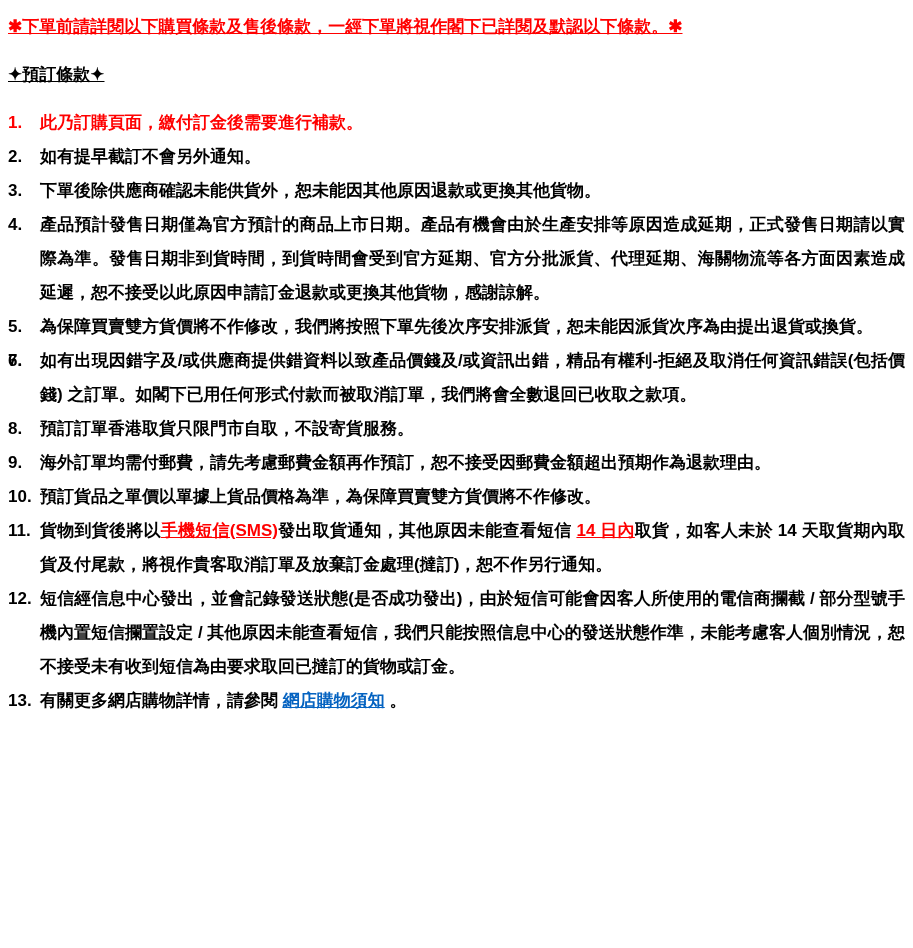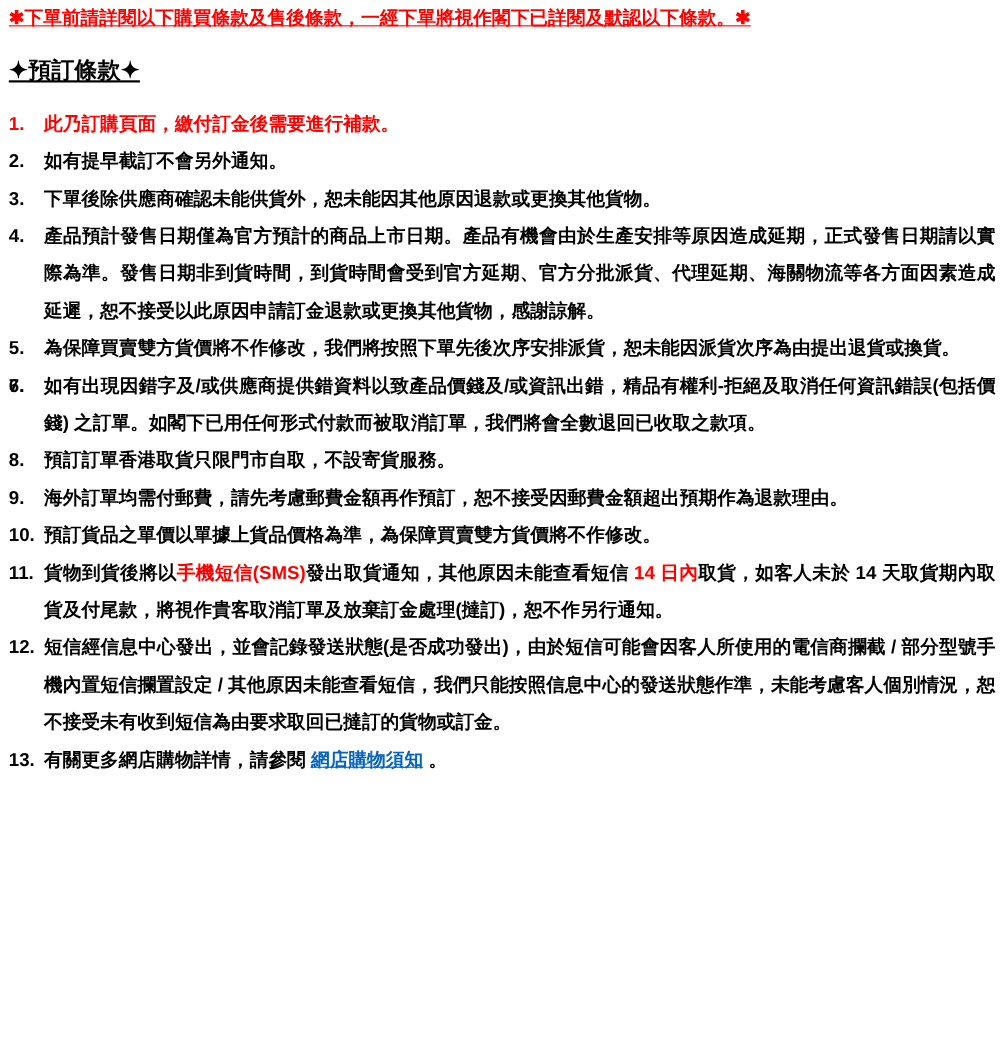--- a/index.html
+++ b/index.html
@@ -4,37 +4,37 @@
 <style>
   html, body {
     margin: 0;
     padding: 0;
     background: #ffffff;
   }
   .page {
     width: 913px;
     min-height: 948px;
     box-sizing: border-box;
-    padding: 0 8px 14px 8px;
+    padding: 10px 8px 14px 8px;
     font-family: "Liberation Sans", sans-serif;
     font-weight: 700;
     font-size: 17px;
     color: #000000;
   }
   .title {
     margin: 0 0 14px 0;
     font-size: 17px;
     font-weight: 700;
     line-height: 34px;
     color: #ff0000;
     text-decoration: underline;
   }
   .section-header {
     margin: 0 0 14px 0;
-    font-size: 21px;
+    font-size: 17px;
     font-weight: 700;
     line-height: 34px;
     color: #000000;
     text-decoration: underline;
   }
   .terms-list {
     margin: 0;
     padding: 0;
     list-style: none;
   }
@@ -48,20 +48,21 @@
   .term .num {
     position: absolute;
     left: 0;
     top: 0;
     width: 30px;
     text-align: left;
   }
   .term.red { color: #ff0000; }
   .red-underline {
     color: #ff0000;
+    text-decoration: underline;
   }
   a.link {
     color: #0563c1;
     text-decoration: underline;
     cursor: pointer;
   }
 </style>
 </head>
 <body>
 

